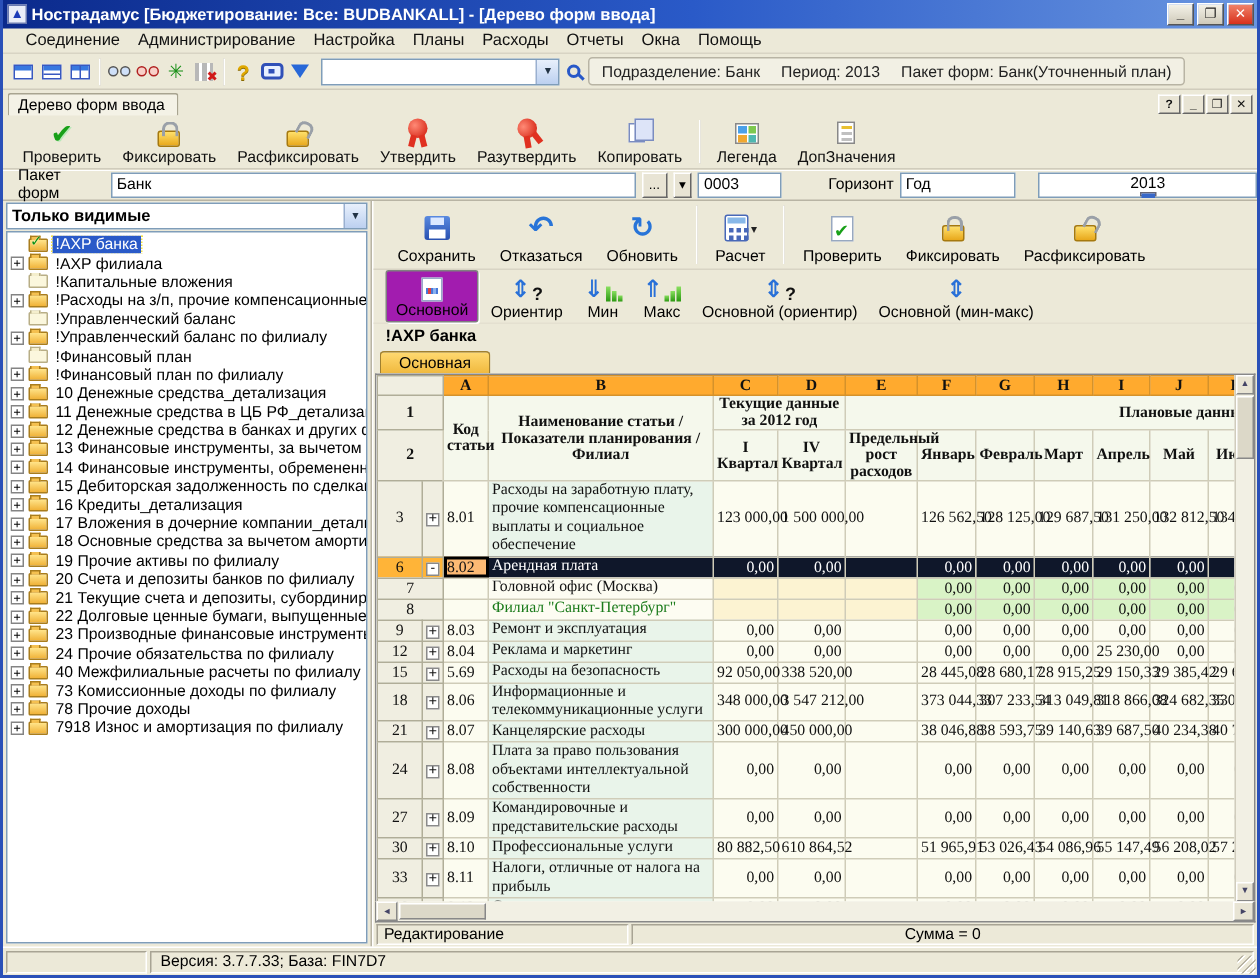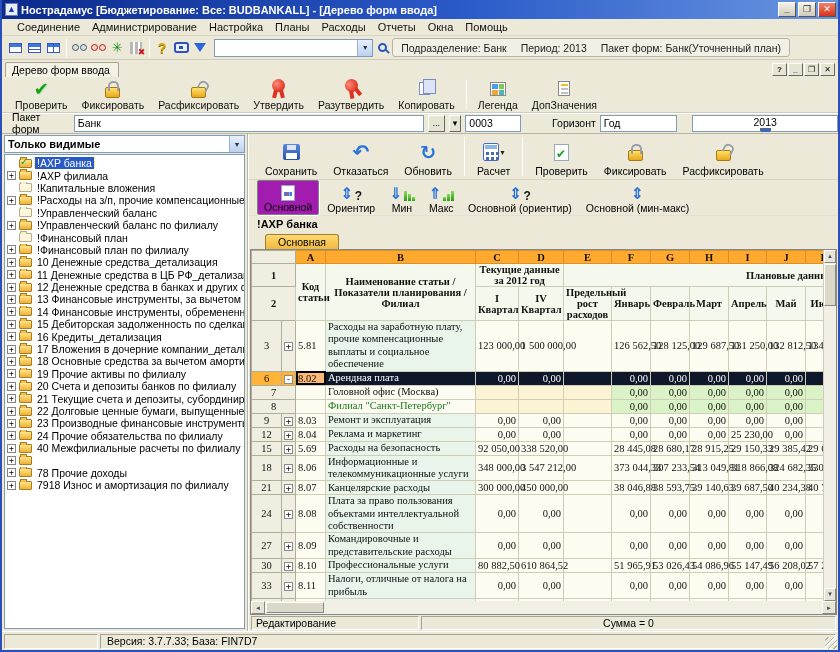--- a/index.html
+++ b/index.html
@@ -110,21 +110,21 @@
   .vb .bi{height:18px;display:flex;align-items:flex-end;justify-content:center;gap:1px;}
   .vb.pressed{border:1px solid #808080;background:#a21caf;border-radius:2px;box-shadow:1px 1px 0 #fff;}
   .pg{width:14px;height:16px;background:#fff;border:1px solid #98a8c8;position:relative;}
   .pg::after{content:'';position:absolute;left:2px;right:2px;top:6px;height:4px;background:linear-gradient(90deg,#4878d8 0 20%,#e04040 20% 40%,#4878d8 40% 60%,#88b0f0 60% 80%,#4878d8 80%);}
   .arr{color:#2870d8;font-size:16px;font-weight:bold;line-height:1;}
   .q{color:#111;font-size:12px;font-weight:bold;line-height:1;}
   .bars{display:inline-flex;align-items:flex-end;gap:1px;padding-bottom:1px;}
   .bars i{width:3px;background:linear-gradient(#8ae060,#2a9810);display:block;}
   .bars .b1{height:4px;} .bars .b2h{height:7px;} .bars .b3{height:10px;}
   .formtitle{height:16px;font-size:11px;font-weight:bold;padding:2px 0 0 8px;flex:0 0 auto;}
-  .tabrow{height:17px;padding-left:16px;flex:0 0 auto;display:flex;align-items:flex-end;}
+  .tabrow{height:17px;padding-left:4px;flex:0 0 auto;display:flex;align-items:flex-end;}
   .sheettab{font-size:10.5px;padding:1px 12px;background:linear-gradient(#ffd970,#f0b93e);border:1px solid #a08030;border-bottom:none;border-radius:3px 3px 0 0;}
   
   .gridwrap{flex:1;min-height:0;display:flex;border:1px solid #888;border-bottom:none;margin:0 1px;background:#fff;overflow:hidden;}
   .tclip{flex:1;overflow:hidden;background:#fff;}
   table.grid{border-collapse:collapse;table-layout:fixed;width:592px;font-family:"Liberation Serif","DejaVu Serif",serif;font-size:10.5px;color:#111;}
   .grid th,.grid td{border:1px solid #cfccb8;padding:0 2px;vertical-align:middle;}
   .grid thead th{font-weight:bold;}
   .letters th{background:#ffaa2e;border:1px solid #d5922a;height:13px;font-size:10.5px;padding:0;text-align:center;color:#111;}
   .letters .corner{background:#f0eee1;border-color:#b0ad98;}
   .hd{background:#f5f8ec;text-align:center;}
@@ -441,20 +441,21 @@
             <span class="tl">24 Прочие обязательства по филиалу</span>
           </div>
           <div class="ti">
             <span class="tbox on">+</span>
             <span class="fold"></span>
             <span class="tl">40 Межфилиальные расчеты по филиалу</span>
           </div>
           <div class="ti">
             <span class="tbox on">+</span>
             <span class="fold"></span>
+            <span class="tl">73 Комиссионные доходы по филиалу</span>
           </div>
           <div class="ti">
             <span class="tbox on">+</span>
             <span class="fold"></span>
             <span class="tl">78 Прочие доходы</span>
           </div>
           <div class="ti">
             <span class="tbox on">+</span>
             <span class="fold"></span>
             <span class="tl">7918 Износ и амортизация по филиалу</span>
@@ -618,21 +619,21 @@
                 <th class="hd">Март</th>
                 <th class="hd">Апрель</th>
                 <th class="hd">Май</th>
                 <th class="hd">Июнь</th>
               </tr>
             </thead>
             <tbody>
                 <tr class="datarow">
                   <td class="rh">3</td>
                   <td class="rh expc"><span class="box">+</span></td>
-                  <td class="code">5.81</td>
+                  <td class="code">8.01</td>
                   <td class="name">Расходы на заработную плату, прочие компенсационные выплаты и социальное обеспечение</td>
                   <td class="val">123 000,00</td>
                   <td class="val">1 500 000,00</td>
                   <td class="val"></td>
                   <td class="val">126 562,50</td>
                   <td class="val">128 125,00</td>
                   <td class="val">129 687,50</td>
                   <td class="val">131 250,00</td>
                   <td class="val">132 812,50</td>
                   <td class="val">134 375,00</td>

